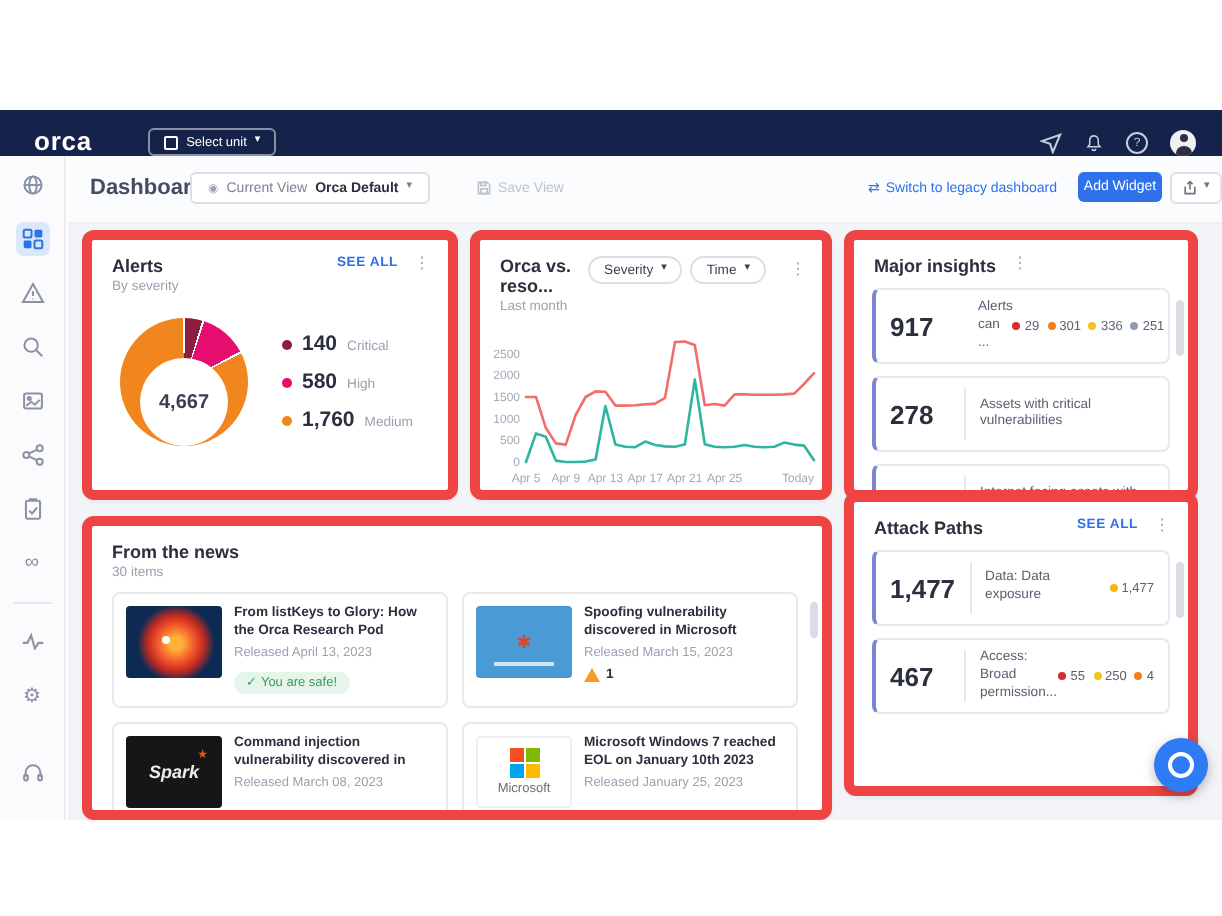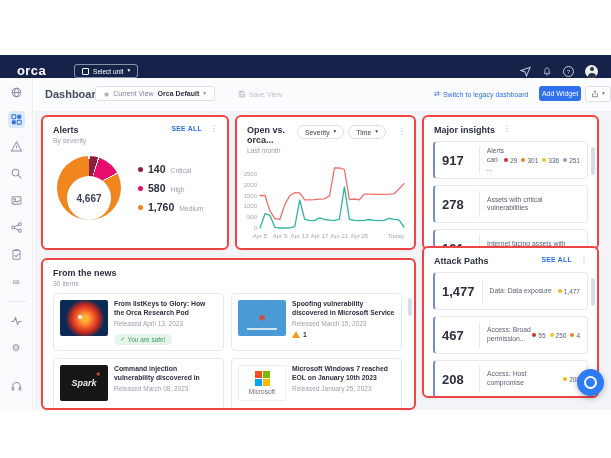--- a/index.html
+++ b/index.html
@@ -53,21 +53,21 @@
   .legacy-link{position:absolute;left:400px;top:12px;color:#2e71ea;font-size:7px;display:flex;
                align-items:center;gap:3px;cursor:pointer;white-space:nowrap;}
   .add-widget{position:absolute;left:505px;top:8px;width:42px;background:#2e71ea;color:#fff;border:none;
               border-radius:3px;font-size:7px;padding:4px 0;font-family:inherit;cursor:pointer;text-align:center;}
   .export-btn{position:absolute;left:551px;top:8px;background:#fff;border:1px solid #dcdfe6;border-radius:3px;
               padding:3px 5px;display:flex;align-items:center;gap:3px;cursor:pointer;}
   .export-btn svg{stroke:#6b7280;fill:none;stroke-width:1;}
   .export-btn .caret{color:#6b7280;}
 
   
-  .card{position:absolute;background:#fff;border:2px solid #ef4444;border-radius:6px;
+  .card{position:absolute;background:#fff;border:5px solid #ef4444;border-radius:6px;
         box-sizing:border-box;overflow:hidden;box-shadow:0 1px 2px rgba(20,40,80,.05);}
   .alerts-card{left:7px;top:37px;width:188px;height:135px;}
   .open-card{left:201px;top:37px;width:181px;height:135px;}
   .insights-card{left:388px;top:37px;width:177px;height:135px;}
   .news-card-w{left:7px;top:180px;width:375px;height:152px;}
   .attack-card{left:388px;top:168px;width:177px;height:152px;}
 
   .w-head{display:flex;align-items:flex-start;padding:8px 9px 0 10px;}
   .w-title{font-size:9px;font-weight:700;color:#2b2f3e;}
   .w-sub{font-size:6.8px;color:#9aa1b0;margin-top:2px;}
@@ -297,21 +297,21 @@
             <span class="leg-val">1,760</span>
             <span class="leg-lab">Medium</span>
           </div>
         </div>
       </div>
     </section>
 
     <section class="card open-card">
       <div class="ow-head">
         <div>
-          <div class="w-title">Open vs. orca...</div>
+          <div class="w-title">Orca vs. reso...</div>
           <div class="w-sub">Last month</div>
         </div>
         <div class="ow-filters">
           <span class="filter-pill">
             <span>Severity</span>
             <span class="caret">▾</span>
           </span>
           <span class="filter-pill">
             <span>Time</span>
             <span class="caret">▾</span>
@@ -474,31 +474,20 @@
             <span class="dot-item">
                 <span class="dot" style="background:#f0c419"></span>
                 <span>250</span>
               </span>
             <span class="dot-item">
                 <span class="dot" style="background:#f2811d"></span>
                 <span>4</span>
               </span>
           </span>
         </div>
-        <div class="mini-card">
-          <span class="mc-val">208</span>
-          <span class="mc-div"></span>
-          <span class="mc-label">Access: Host compromise</span>
-          <span class="mc-dots">
-            <span class="dot-item">
-                <span class="dot" style="background:#f5b70a"></span>
-                <span>208</span>
-              </span>
-          </span>
-        </div>
       </div>
       <span class="v-scroll"></span>
     </section>
 
   </main>
 
   <button class="fab">
     <span class="fab-ring"></span>
   </button>
 

